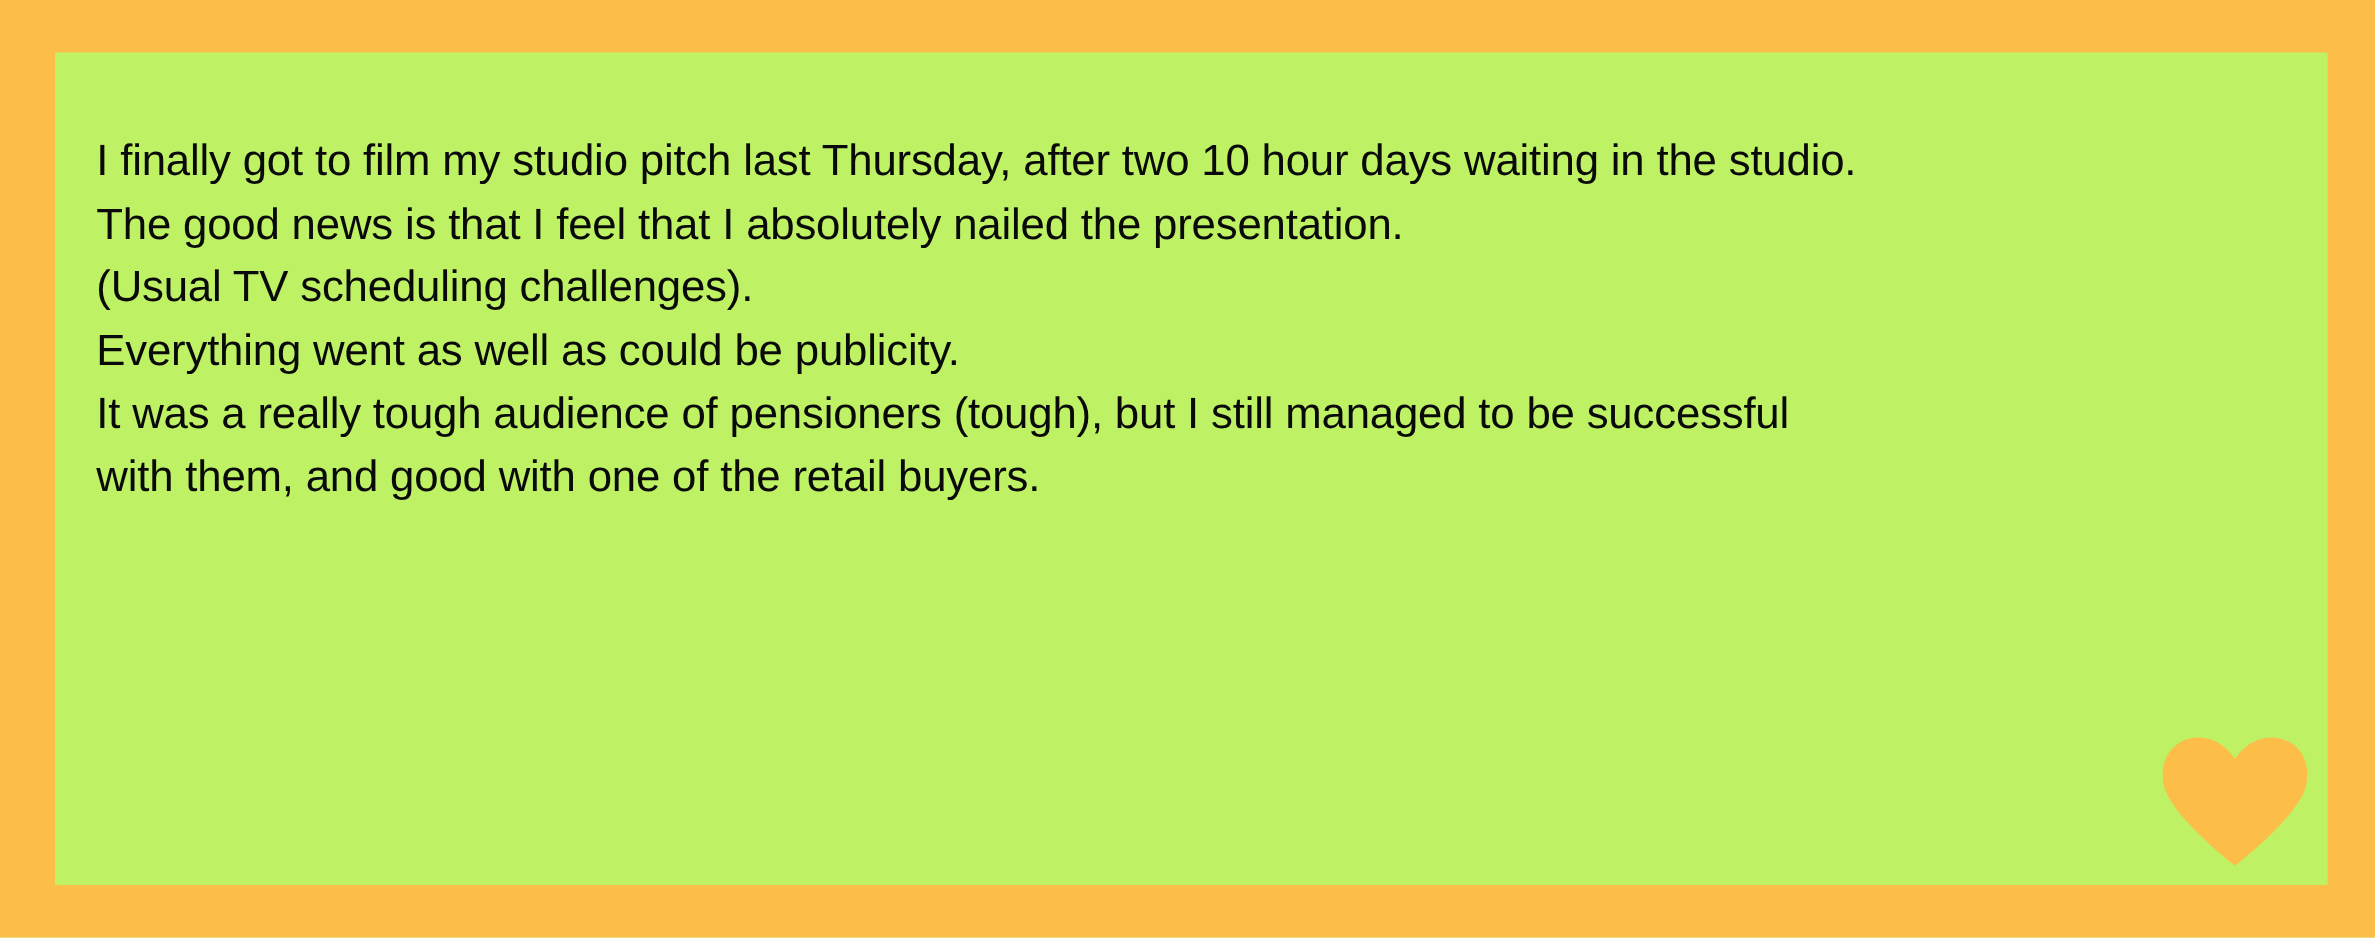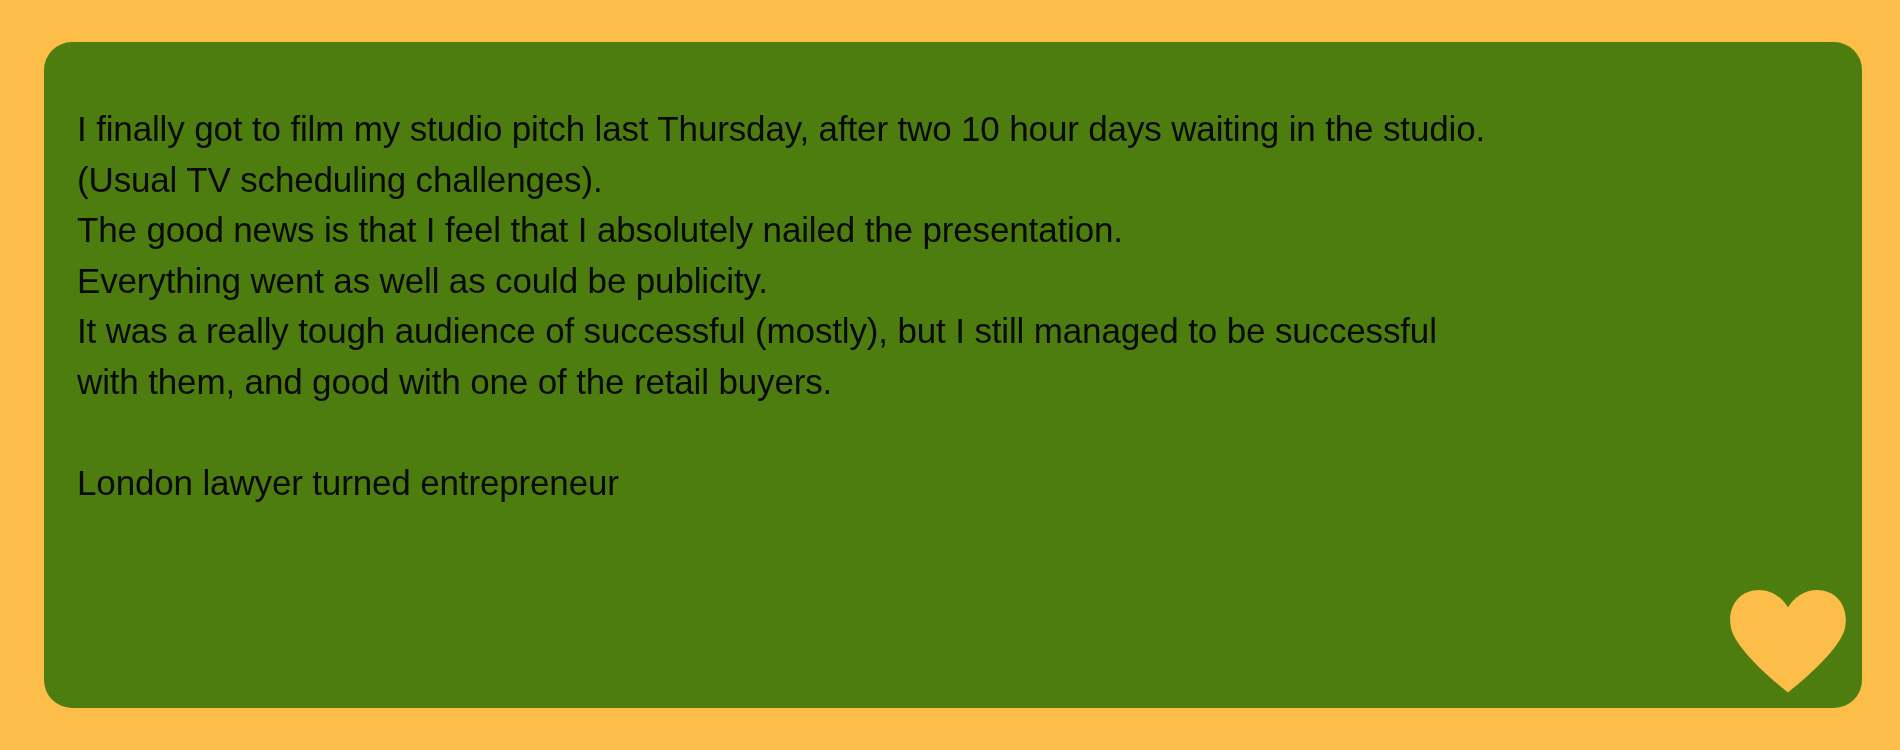--- a/index.html
+++ b/index.html
@@ -73,31 +73,30 @@
     width: 118px;
     height: 104px;
     display: block;
   }
 </style>
 </head>
 <body>
 
 <div class="stage" style="background: rgb(252, 190, 72);">
 
-  <div class="card" style="background: #4d7c0f; border-radius: 28px;">
+  <div class="card" style="background: #bef264;">
 
     <div class="quote-block">
       <p class="quote-line" style="color: rgb(10, 10, 10);">I finally got to film my studio pitch last Thursday, after two 10 hour days waiting in the studio.</p>
+      <p class="quote-line" style="color: rgb(10, 10, 10);">The good news is that I feel that I absolutely nailed the presentation.</p>
       <p class="quote-line" style="color: rgb(10, 10, 10);">(Usual TV scheduling challenges).</p>
-      <p class="quote-line" style="color: rgb(10, 10, 10);">The good news is that I feel that I absolutely nailed the presentation.</p>
       <p class="quote-line" style="color: rgb(10, 10, 10);">Everything went as well as could be publicity.</p>
-      <p class="quote-line" style="color: rgb(10, 10, 10);">It was a really tough audience of successful (mostly), but I still managed to be successful</p>
+      <p class="quote-line" style="color: rgb(10, 10, 10);">It was a really tough audience of pensioners (tough), but I still managed to be successful</p>
       <p class="quote-line" style="color: rgb(10, 10, 10);">with them, and good with one of the retail buyers.</p>
       <p class="quote-line spacer" style="color: rgb(10, 10, 10);"></p>
-      <p class="signature" style="color: rgb(10, 10, 10);">London lawyer turned entrepreneur</p>
     </div>
 
     <svg class="heart-icon" viewBox="0 0 118 104" xmlns="http://www.w3.org/2000/svg" aria-hidden="true">
       <path d="M59 103.5
                C59 103.5 6.5 63.0 1.9 38.5
                C-2.2 16.5 11.5 1.0 29.8 1.0
                C43.0 1.0 52.8 8.6 59 18.2
                C65.2 8.6 75.0 1.0 88.2 1.0
                C106.5 1.0 120.2 16.5 116.1 38.5
                C111.5 63.0 59 103.5 59 103.5 Z" fill="#FCBE48"></path>

